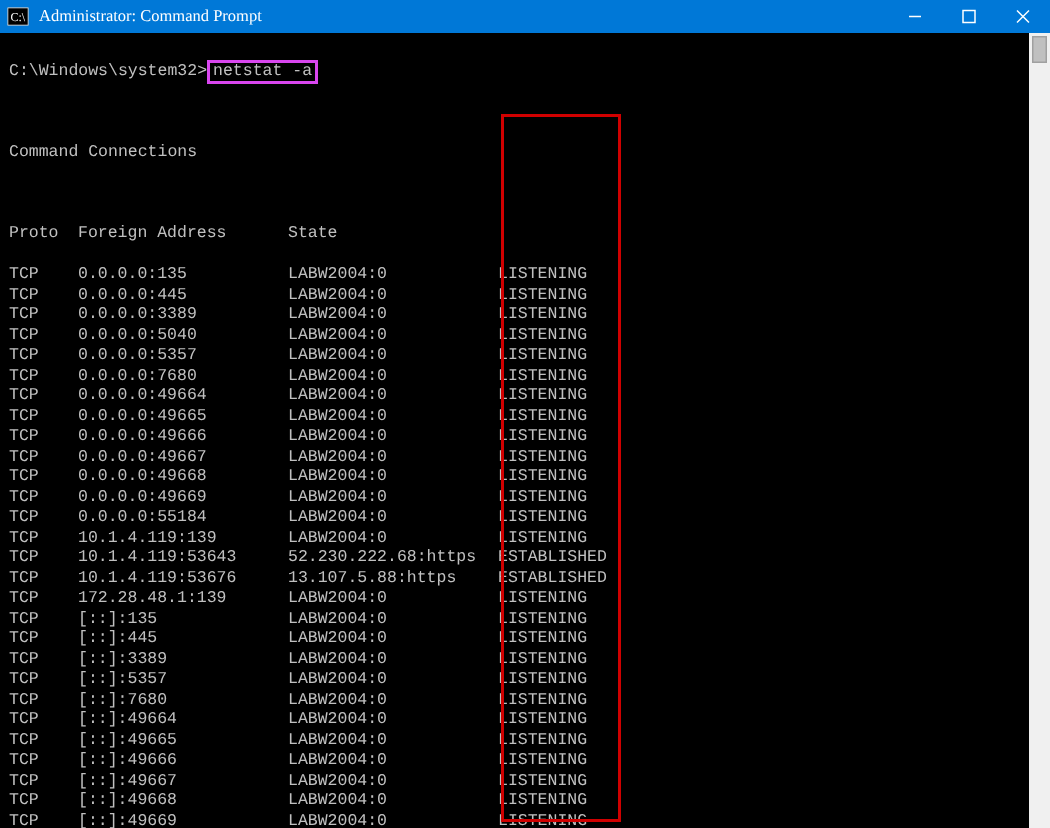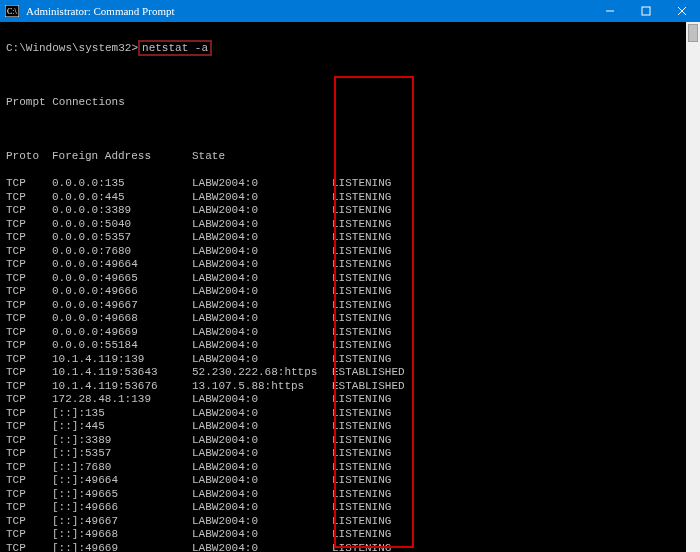--- a/index.html
+++ b/index.html
@@ -27,21 +27,21 @@
   }
   .scrollbar {
     position: absolute; top: 22px; right: 0; width: 14px; bottom: 0;
     background: #f0f0f0;
   }
   .scroll-thumb {
     position: absolute; top: 2px; left: 2px; right: 2px; height: 18px;
     background: #c0c0c0; border: 1px solid #a0a0a0;
   }
   .highlight-cmd {
-    border: 2px solid #7f1d1d; padding: 0 2px; display: inline-block;
+    border: 2px solid #d946ef; padding: 0 2px; display: inline-block;
     line-height: 12px;
   }
   .highlight-col {
     position: absolute; border: 2px solid #d00000;
   }
   .row { display: flex; }
   .c-proto { width: 46px; display:inline-block;font-family:Liberation Mono, monospace; }
   .c-local { width: 140px; display:inline-block; }
   .c-foreign { width: 140px; display:inline-block; }
   .c-state { width: 100px; display:inline-block; }
@@ -73,21 +73,21 @@
       <svg width="10" height="10">
           <line x1="1" y1="1" x2="9" y2="9" stroke="#fff" stroke-width="1"></line>
           <line x1="9" y1="1" x2="1" y2="9" stroke="#fff" stroke-width="1"></line>
         </svg>
     </div>
   </div>
 
   <div class="terminal">
 <div><span>C:\Windows\system32&gt;</span><span class="highlight-cmd">netstat -a</span></div>
 <div> </div>
-<div>Prompt Connections</div>
+<div>Command Connections</div>
 <div> </div>
 <div class="row">  <span class="c-proto">Proto</span><span class="c-foreign">Foreign Address</span><span class="c-state">State</span></div>
 <div id="rows-container"><div class="row">  <span class="c-proto">TCP</span><span class="c-local">0.0.0.0:135</span><span class="c-foreign">LABW2004:0</span><span class="c-state">LISTENING</span></div><div class="row">  <span class="c-proto">TCP</span><span class="c-local">0.0.0.0:445</span><span class="c-foreign">LABW2004:0</span><span class="c-state">LISTENING</span></div><div class="row">  <span class="c-proto">TCP</span><span class="c-local">0.0.0.0:3389</span><span class="c-foreign">LABW2004:0</span><span class="c-state">LISTENING</span></div><div class="row">  <span class="c-proto">TCP</span><span class="c-local">0.0.0.0:5040</span><span class="c-foreign">LABW2004:0</span><span class="c-state">LISTENING</span></div><div class="row">  <span class="c-proto">TCP</span><span class="c-local">0.0.0.0:5357</span><span class="c-foreign">LABW2004:0</span><span class="c-state">LISTENING</span></div><div class="row">  <span class="c-proto">TCP</span><span class="c-local">0.0.0.0:7680</span><span class="c-foreign">LABW2004:0</span><span class="c-state">LISTENING</span></div><div class="row">  <span class="c-proto">TCP</span><span class="c-local">0.0.0.0:49664</span><span class="c-foreign">LABW2004:0</span><span class="c-state">LISTENING</span></div><div class="row">  <span class="c-proto">TCP</span><span class="c-local">0.0.0.0:49665</span><span class="c-foreign">LABW2004:0</span><span class="c-state">LISTENING</span></div><div class="row">  <span class="c-proto">TCP</span><span class="c-local">0.0.0.0:49666</span><span class="c-foreign">LABW2004:0</span><span class="c-state">LISTENING</span></div><div class="row">  <span class="c-proto">TCP</span><span class="c-local">0.0.0.0:49667</span><span class="c-foreign">LABW2004:0</span><span class="c-state">LISTENING</span></div><div class="row">  <span class="c-proto">TCP</span><span class="c-local">0.0.0.0:49668</span><span class="c-foreign">LABW2004:0</span><span class="c-state">LISTENING</span></div><div class="row">  <span class="c-proto">TCP</span><span class="c-local">0.0.0.0:49669</span><span class="c-foreign">LABW2004:0</span><span class="c-state">LISTENING</span></div><div class="row">  <span class="c-proto">TCP</span><span class="c-local">0.0.0.0:55184</span><span class="c-foreign">LABW2004:0</span><span class="c-state">LISTENING</span></div><div class="row">  <span class="c-proto">TCP</span><span class="c-local">10.1.4.119:139</span><span class="c-foreign">LABW2004:0</span><span class="c-state">LISTENING</span></div><div class="row">  <span class="c-proto">TCP</span><span class="c-local">10.1.4.119:53643</span><span class="c-foreign">52.230.222.68:https</span><span class="c-state">ESTABLISHED</span></div><div class="row">  <span class="c-proto">TCP</span><span class="c-local">10.1.4.119:53676</span><span class="c-foreign">13.107.5.88:https</span><span class="c-state">ESTABLISHED</span></div><div class="row">  <span class="c-proto">TCP</span><span class="c-local">172.28.48.1:139</span><span class="c-foreign">LABW2004:0</span><span class="c-state">LISTENING</span></div><div class="row">  <span class="c-proto">TCP</span><span class="c-local">[::]:135</span><span class="c-foreign">LABW2004:0</span><span class="c-state">LISTENING</span></div><div class="row">  <span class="c-proto">TCP</span><span class="c-local">[::]:445</span><span class="c-foreign">LABW2004:0</span><span class="c-state">LISTENING</span></div><div class="row">  <span class="c-proto">TCP</span><span class="c-local">[::]:3389</span><span class="c-foreign">LABW2004:0</span><span class="c-state">LISTENING</span></div><div class="row">  <span class="c-proto">TCP</span><span class="c-local">[::]:5357</span><span class="c-foreign">LABW2004:0</span><span class="c-state">LISTENING</span></div><div class="row">  <span class="c-proto">TCP</span><span class="c-local">[::]:7680</span><span class="c-foreign">LABW2004:0</span><span class="c-state">LISTENING</span></div><div class="row">  <span class="c-proto">TCP</span><span class="c-local">[::]:49664</span><span class="c-foreign">LABW2004:0</span><span class="c-state">LISTENING</span></div><div class="row">  <span class="c-proto">TCP</span><span class="c-local">[::]:49665</span><span class="c-foreign">LABW2004:0</span><span class="c-state">LISTENING</span></div><div class="row">  <span class="c-proto">TCP</span><span class="c-local">[::]:49666</span><span class="c-foreign">LABW2004:0</span><span class="c-state">LISTENING</span></div><div class="row">  <span class="c-proto">TCP</span><span class="c-local">[::]:49667</span><span class="c-foreign">LABW2004:0</span><span class="c-state">LISTENING</span></div><div class="row">  <span class="c-proto">TCP</span><span class="c-local">[::]:49668</span><span class="c-foreign">LABW2004:0</span><span class="c-state">LISTENING</span></div><div class="row">  <span class="c-proto">TCP</span><span class="c-local">[::]:49669</span><span class="c-foreign">LABW2004:0</span><span class="c-state">LISTENING</span></div></div>
   </div>
 
   <div class="highlight-col" id="state-highlight" style="top: 76px; left: 334px; width: 80px; height: 472px;"></div>
 
   <div class="scrollbar">
     <div class="scroll-thumb"></div>
   </div>

